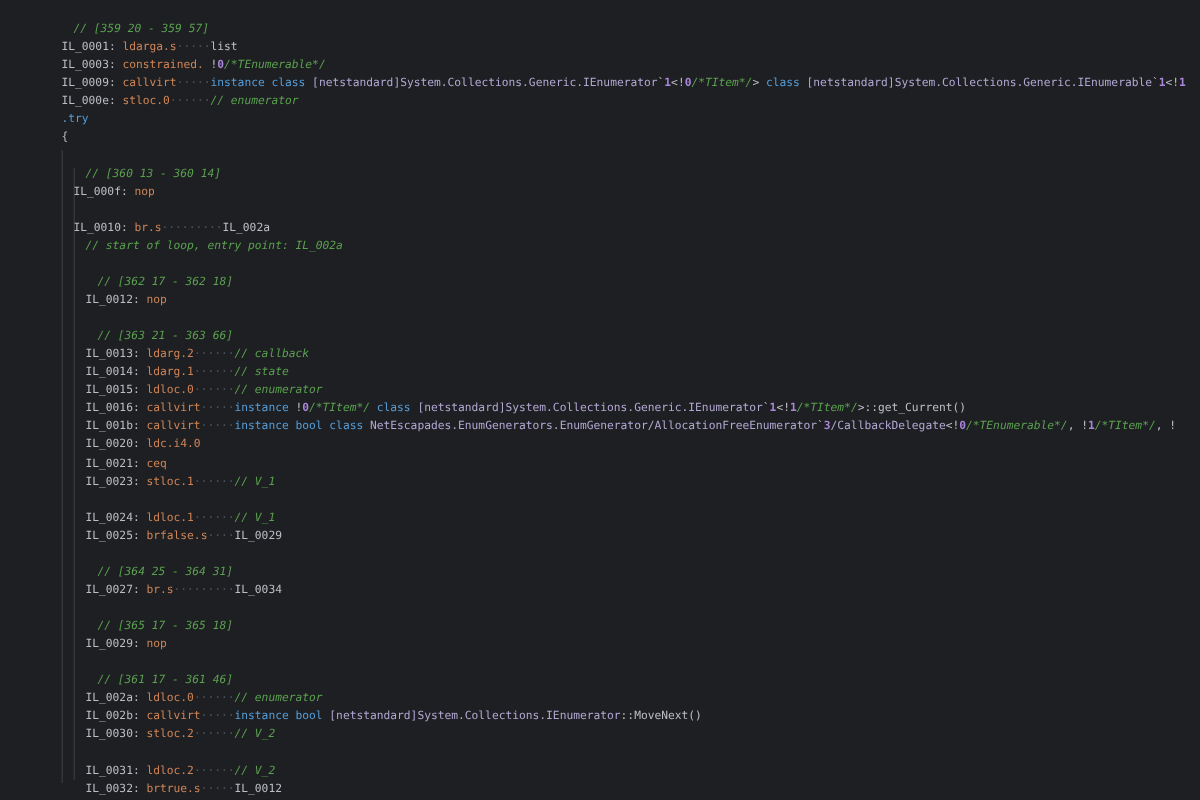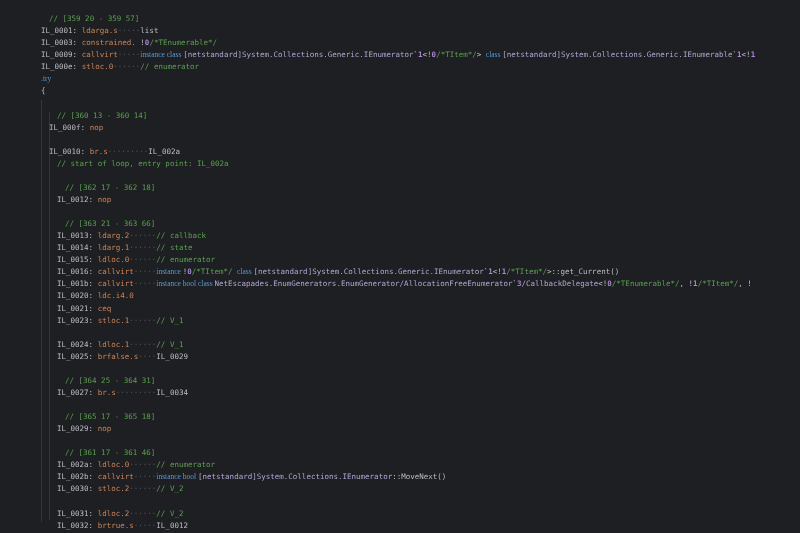--- a/index.html
+++ b/index.html
@@ -11,24 +11,24 @@
   #editor{
     position:relative;width:800px;height:533px;box-sizing:border-box;
     padding:13px 0 0 41px;margin:0;
     font-size:7.5px;line-height:12.07px;
     color:var(--c-default,#bcbec4);
   }
   .line{height:12.07px;white-space:pre;}
   .tok-def{color:var(--c-default);}
   .tok-lbl{color:var(--c-label);}
   .tok-op{color:var(--c-opcode);}
-  .tok-kw{color:var(--c-keyword);font-family:Liberation Serif, serif;}
+  .tok-kw{color:var(--c-keyword);}
   .tok-typ{color:var(--c-type);text-align:right;}
   .tok-gen{color:var(--c-generic);font-weight:bold;}
-  .tok-com{color:var(--c-comment);}
+  .tok-com{color:var(--c-comment);font-style:italic;}
   .tok-ws{color:var(--c-whitespace);}
   .indent-guide{
     position:absolute;width:1px;background:var(--c-guide,rgba(188,190,196,0.14));
   }
   #guide-try{left:41px;top:100px;height:422px;}
   #guide-loop{left:49px;top:112px;height:408px;}
 </style>
 </head>
 <body>
 

